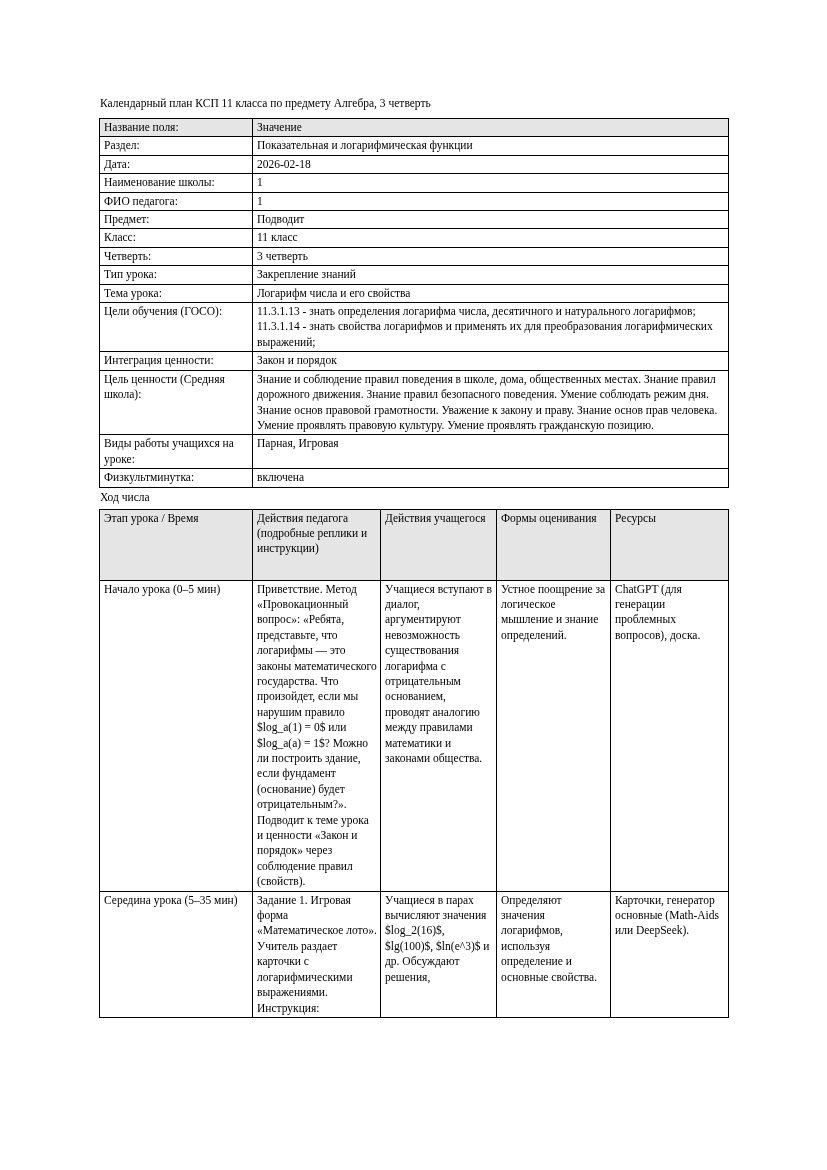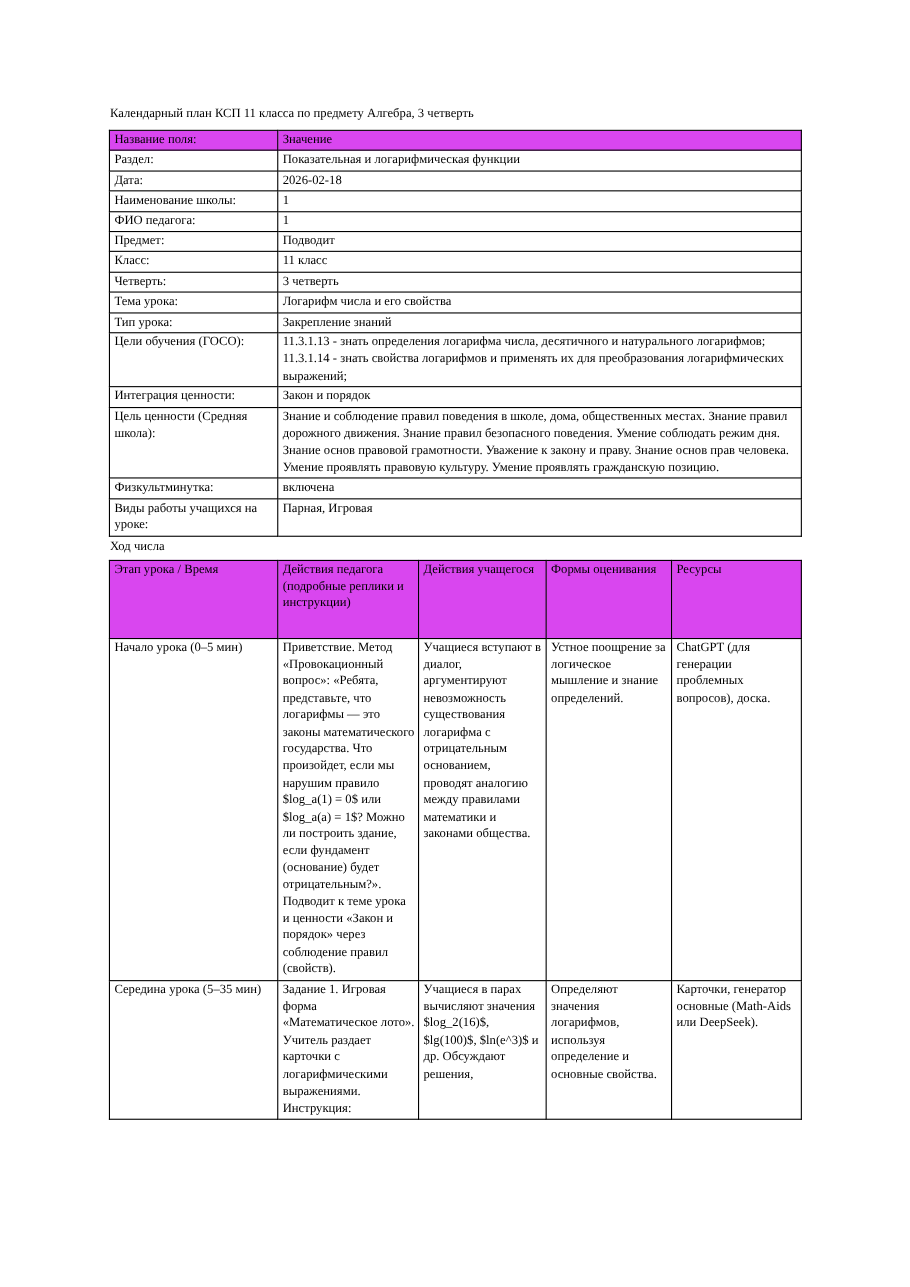--- a/index.html
+++ b/index.html
@@ -52,21 +52,21 @@
     border: 1px solid #000000;
     vertical-align: top;
     padding: 1px 3px 1px 4px;
     text-align: left;
     font-weight: normal;
     word-wrap: break-word;
     overflow-wrap: break-word;
     hyphens: none;
   }
   table.grid thead th {
-    background: #d946ef;
+    background: #e5e5e5;
   }
   
   table.info col.c-label { width: 153px; }
   table.info col.c-value { width: 476px; }
   
   table.flow col.f1 { width: 153px; }
   table.flow col.f2 { width: 128px; }
   table.flow col.f3 { width: 116px; }
   table.flow col.f4 { width: 114px; }
   table.flow col.f5 { width: 118px; }
@@ -116,46 +116,46 @@
         </tr>
         <tr>
           <td>Класс:</td>
           <td>11 класс</td>
         </tr>
         <tr>
           <td>Четверть:</td>
           <td>3 четверть</td>
         </tr>
         <tr>
+          <td>Тип урока:</td>
+          <td>Закрепление знаний</td>
+        </tr>
+        <tr>
           <td>Тема урока:</td>
           <td>Логарифм числа и его свойства</td>
-        </tr>
-        <tr>
-          <td>Тип урока:</td>
-          <td>Закрепление знаний</td>
         </tr>
         <tr>
           <td>Цели обучения (ГОСО):</td>
           <td>11.3.1.13 - знать определения логарифма числа, десятичного и натурального логарифмов; 11.3.1.14 - знать свойства логарифмов и применять их для преобразования логарифмических выражений;</td>
         </tr>
         <tr>
           <td>Интеграция ценности:</td>
           <td>Закон и порядок</td>
         </tr>
         <tr>
           <td>Цель ценности (Средняя школа):</td>
           <td>Знание и соблюдение правил поведения в школе, дома, общественных местах. Знание правил дорожного движения. Знание правил безопасного поведения. Умение соблюдать режим дня. Знание основ правовой грамотности. Уважение к закону и праву. Знание основ прав человека. Умение проявлять правовую культуру. Умение проявлять гражданскую позицию.</td>
         </tr>
         <tr>
+          <td>Виды работы учащихся на уроке:</td>
+          <td>Парная, Игровая</td>
+        </tr>
+        <tr>
           <td>Физкультминутка:</td>
           <td>включена</td>
-        </tr>
-        <tr>
-          <td>Виды работы учащихся на уроке:</td>
-          <td>Парная, Игровая</td>
         </tr>
       </tbody>
     </table>
 
     <div class="section-label">Ход числа</div>
 
     <table class="grid flow">
       <colgroup>
         <col class="f1">
         <col class="f2">

